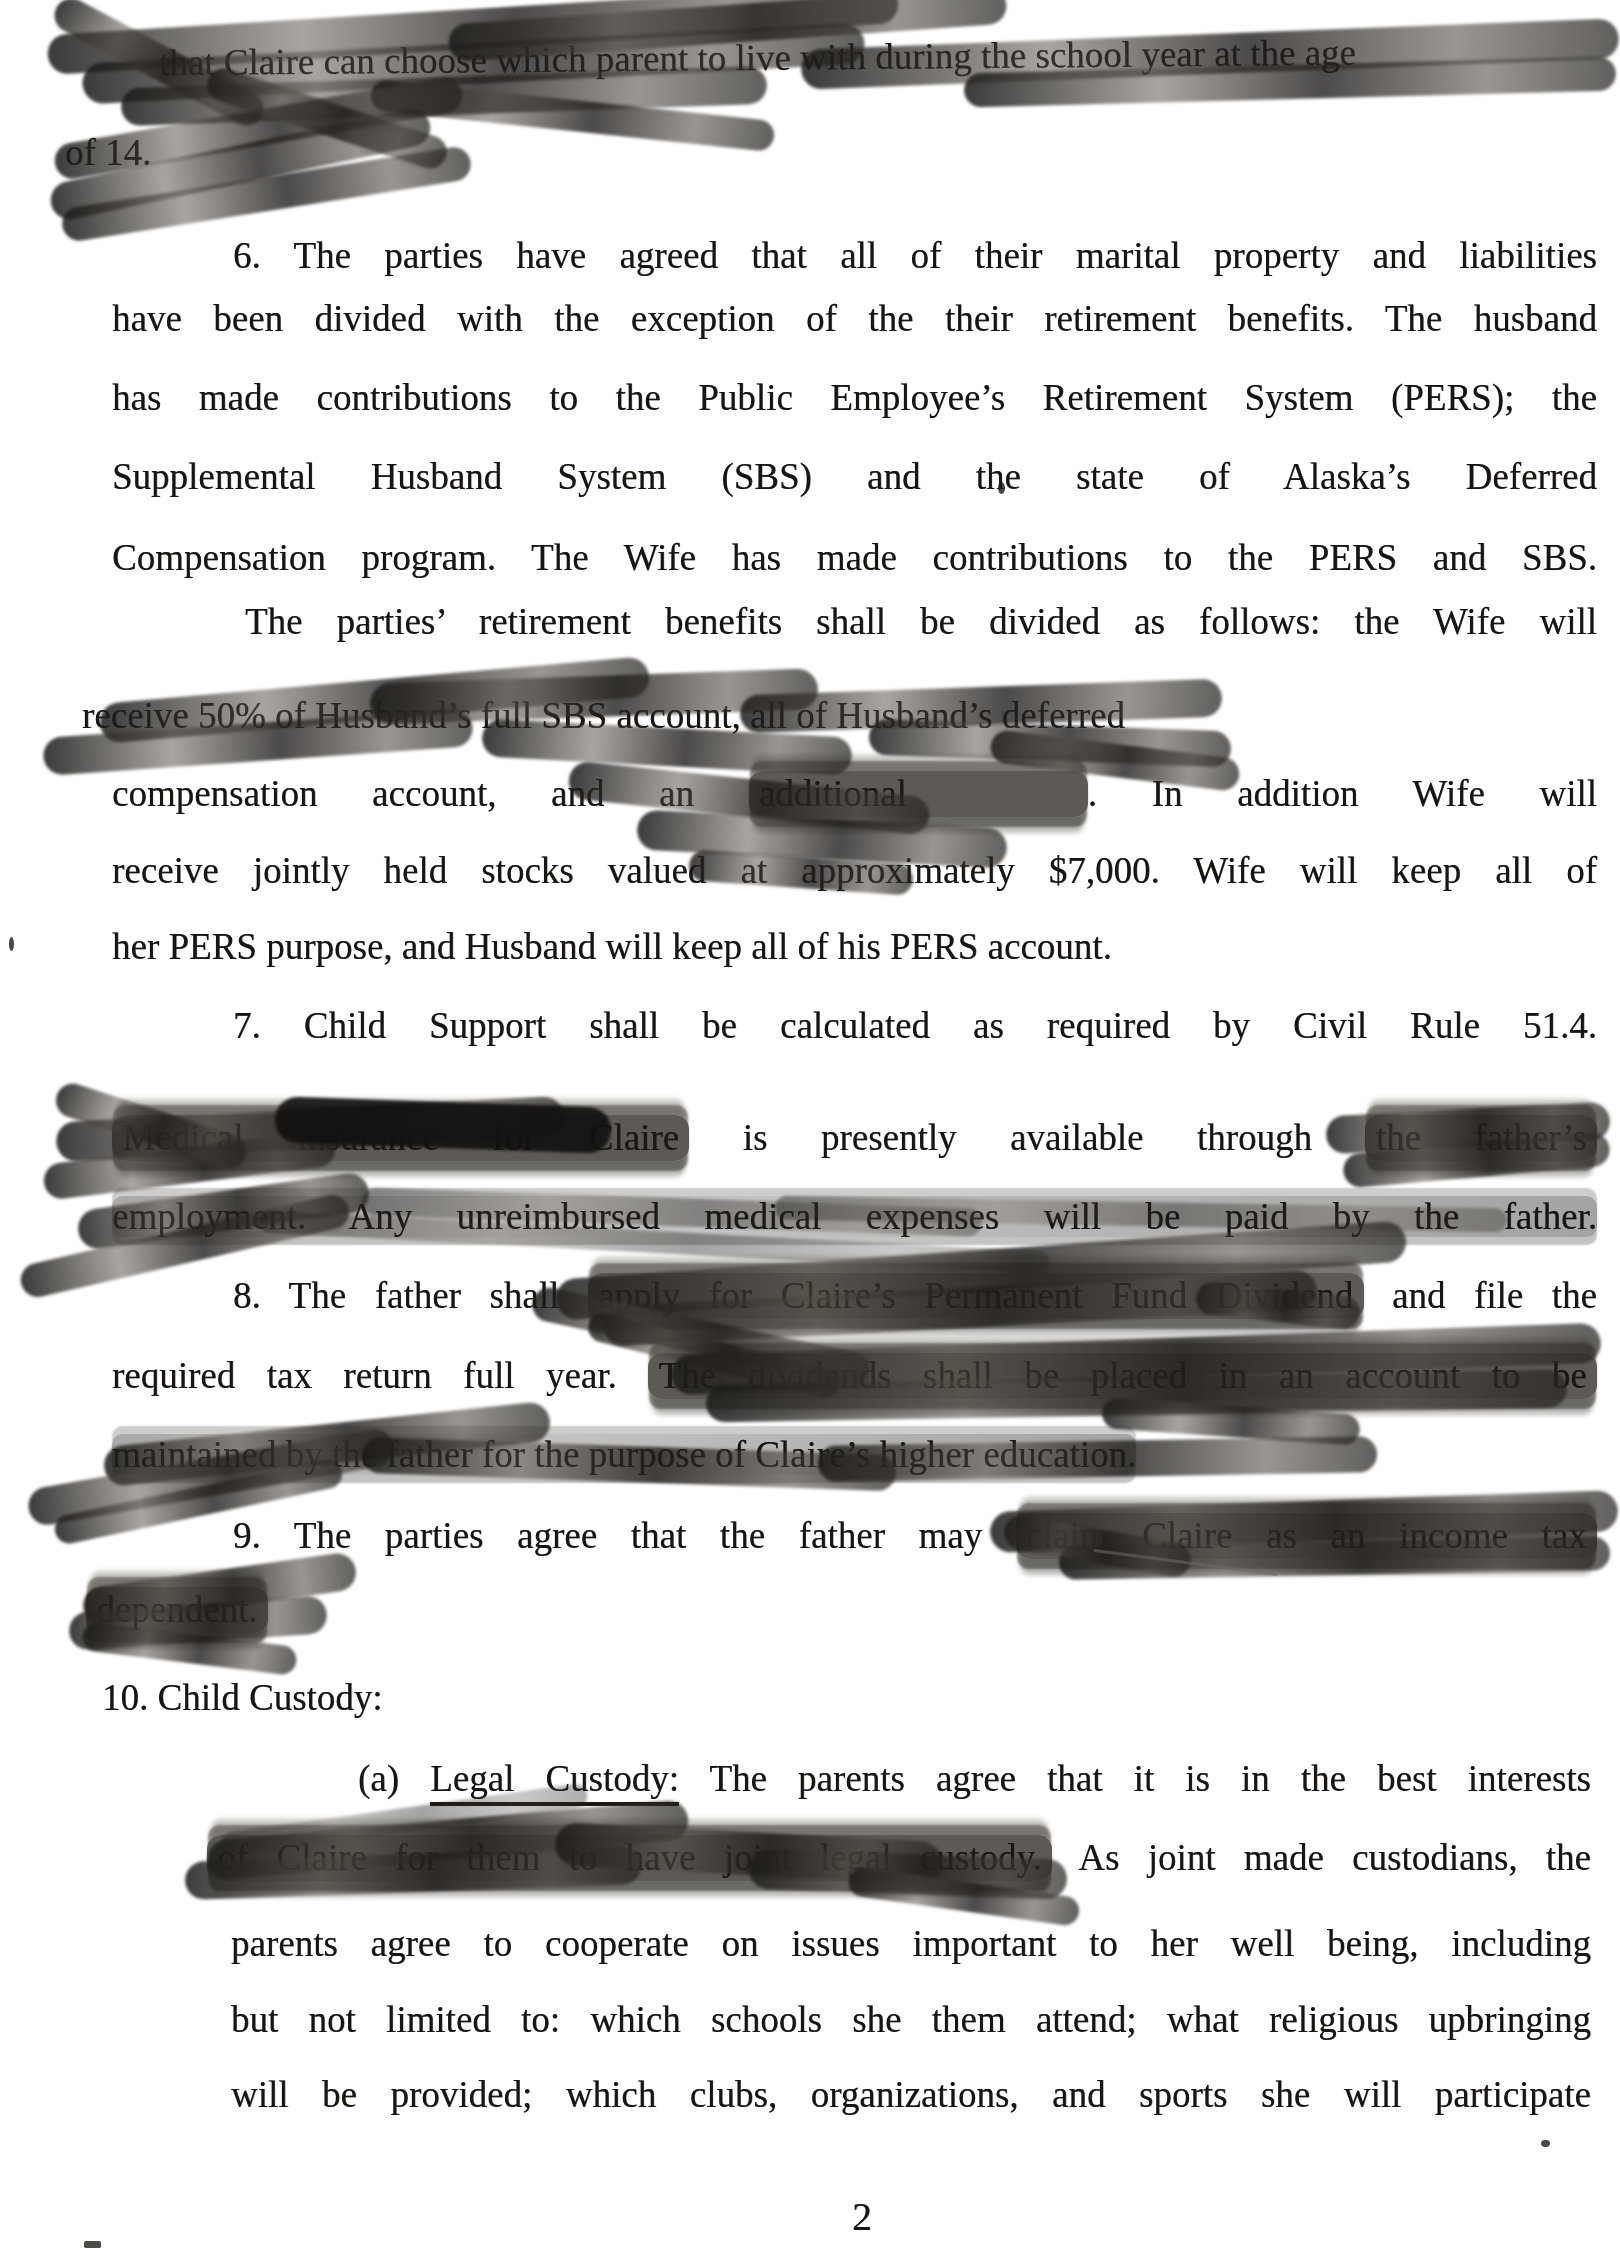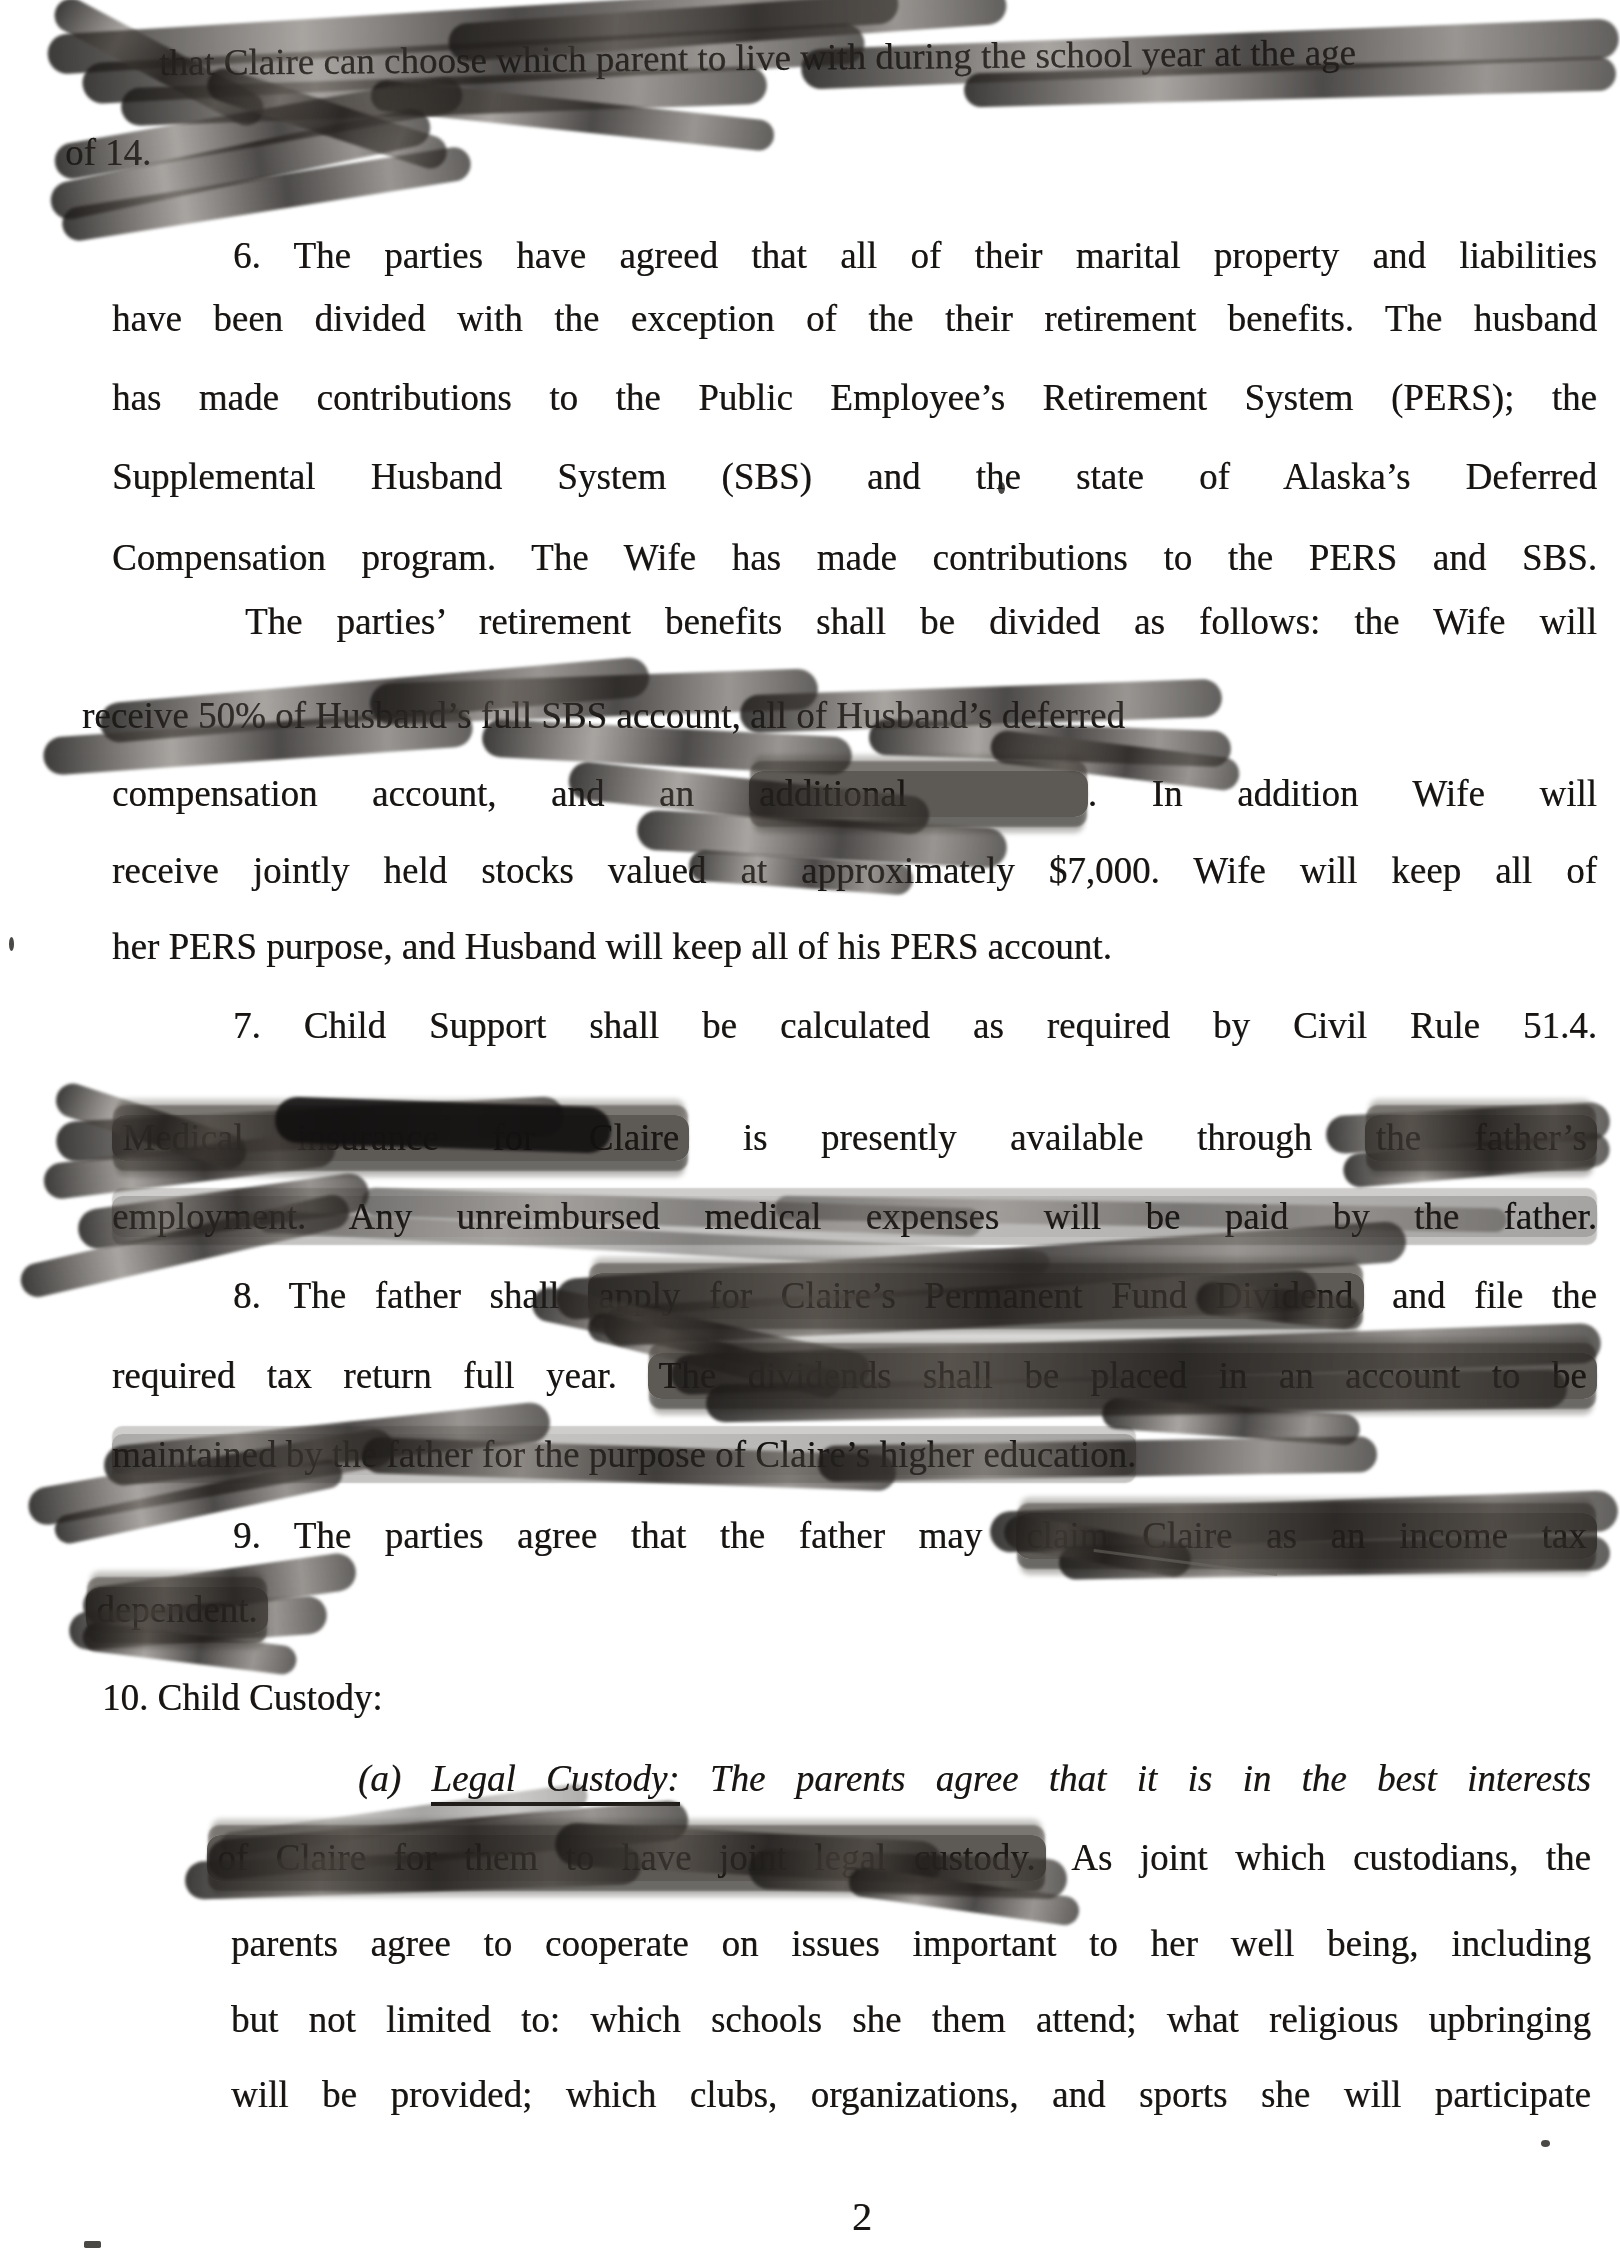--- a/index.html
+++ b/index.html
@@ -128,28 +128,28 @@
     <div class="line" style="top:1584px;left:86px;">
       <span class="red">dependent.</span>
     </div>
   </section>
 
   <section>
     <div class="line" style="top:1672px;left:102px;">10.  Child Custody:</div>
   </section>
 
   <section>
-    <div class="line j" style="top:1753px;left:231px;width:1360px;padding-left:127px;font-style:italic;">
+    <div class="line j" style="top:1753px;left:231px;width:1360px;padding-left:127px;">
       <span>(a)</span>
       <span class="underlined">Legal Custody:</span>
       <span>The parents agree that it is in the best interests</span>
     </div>
     <div class="line j" style="top:1832px;left:207px;width:1384px;">
       <span class="red">of Claire for them to have joint legal custody.</span>
-      <span>As joint which custodians, the</span>
+      <span>As joint made custodians, the</span>
     </div>
     <div class="line j" style="top:1918px;left:231px;width:1360px;">parents agree to cooperate on issues important to her well being, including</div>
     <div class="line j" style="top:1994px;left:231px;width:1360px;">but not limited to:  which schools she them attend; what religious upbringing</div>
     <div class="line j" style="top:2069px;left:231px;width:1360px;">will be provided; which clubs, organizations, and sports she will participate</div>
   </section>
 
   <div class="pagenum">2</div>
 
   <div>
 

